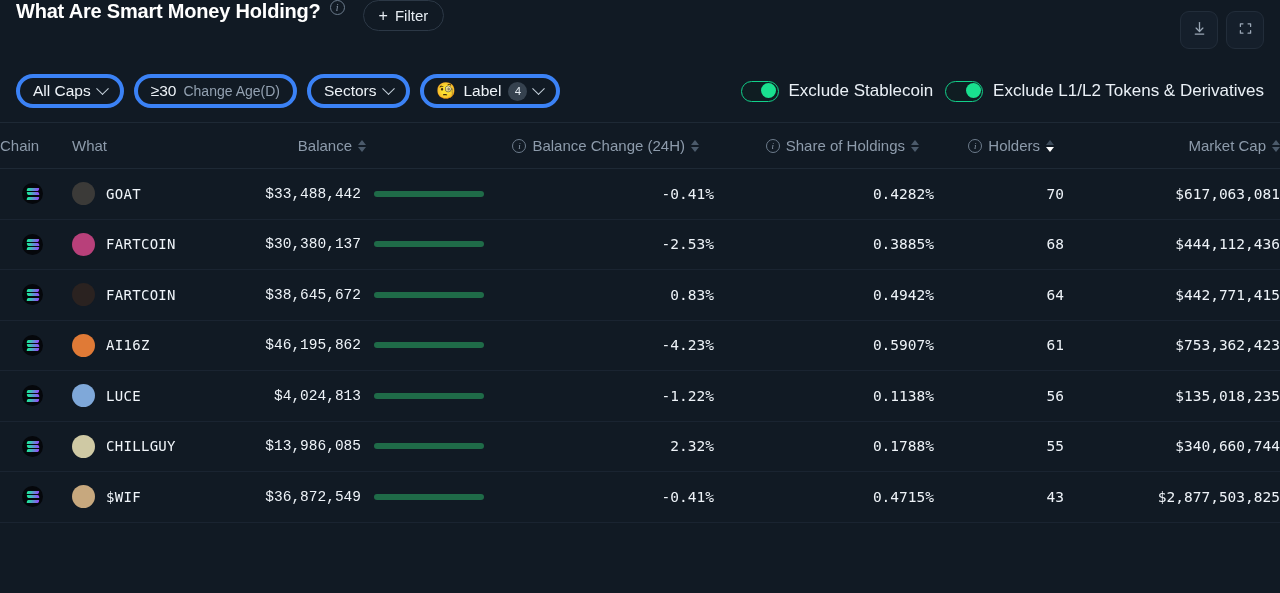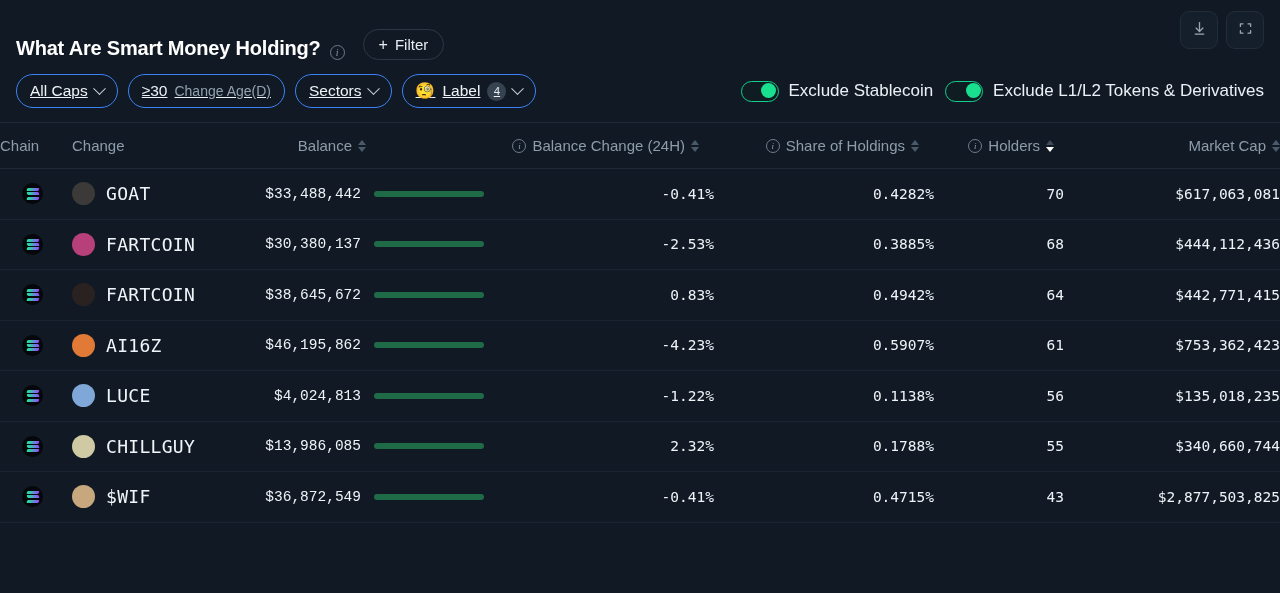--- a/index.html
+++ b/index.html
@@ -6,21 +6,21 @@
   html, body {
     width: 1280px; height: 593px;
     background: #111a24;
     font-family: "Liberation Sans", sans-serif;
     overflow: hidden;
   }
   .page { width: 1280px; height: 593px; position: relative; background: #111a24; }
 
   
   .header-row {
-    height: 60px; display: flex; align-items: flex-end;
+    height: 60px; display: flex; align-items: flex-start;
     padding: 0 16px; position: relative;
   }
   .title {
     font-size: 20px; font-weight: bold; color: #ffffff;
     letter-spacing: -0.2px; white-space: nowrap;
   }
   .info-circle {
     width: 15px; height: 15px; border-radius: 50%;
     border: 1.3px solid #6b7b8c; color: #8b99a8;
     font-size: 10px; font-style: italic; font-family: "Liberation Serif", serif;
@@ -47,24 +47,24 @@
     cursor: pointer;
   }
 
   
   .filter-bar {
     height: 62px; display: flex; align-items: center;
     padding: 0 16px; gap: 10px; position: relative;
   }
   .chip {
     height: 34px; padding: 0 13px;
-    border: 1px solid #3b82f6; border-radius: 18px;
+    border: 4px solid #3b82f6; border-radius: 18px;
     background: transparent; color: #eef3f8; font-size: 15.5px;
     display: inline-flex; align-items: center; gap: 7px;
-    cursor: pointer; white-space: nowrap; text-decoration: underline;
+    cursor: pointer; white-space: nowrap;
   }
   .chip .sub { color: #93a1b1; font-size: 14px; }
   .chev {
     display: inline-block; width: 9px; height: 9px;
     border-right: 1.7px solid #c3ced9; border-bottom: 1.7px solid #c3ced9;
     transform: rotate(45deg) translate(-2px,-2px);
   }
   .badge {
     background: #36424f; color: #e3eaf1; font-size: 11.5px;
     min-width: 19px; height: 19px; border-radius: 10px;
@@ -142,21 +142,21 @@
   }
   .sol-bar.b1 { transform: skewX(-20deg); }
   .sol-bar.b2 { transform: skewX(20deg); }
   .sol-bar.b3 { transform: skewX(-20deg); }
 
   .token-cell { display: flex; align-items: center; gap: 11px; }
   .avatar {
     width: 23px; height: 23px; border-radius: 50%; flex: none;
     background: #2a3340; overflow: hidden;
   }
-  .tk-name { font-family: "DejaVu Sans Mono", monospace; font-size: 18px; color: #f0f5fa; letter-spacing: 0.3px; }
+  .tk-name { font-family: "DejaVu Sans Mono", monospace; font-size: 14px; color: #f0f5fa; letter-spacing: 0.3px; }
 
   .bal-cell { display: flex; align-items: center; justify-content: flex-end; gap: 0; }
   .bal-num { text-align: right; white-space: nowrap; font-family: Liberation Mono, monospace; }
   .bar-track {
     width: 110px; height: 6px; border-radius: 3px;
     background: #1f6b48; margin-left: 13px; flex: none; position: relative; overflow: hidden;
   }
   .bar-fill { height: 100%; border-radius: 3px; background: #45dd94; }
 
   td.num { text-align: right; padding-right: 0; white-space: nowrap; }
@@ -241,21 +241,21 @@
   <table class="table">
     <thead>
       <tr>
         <th class="c-chain l">
           <div class="th-in">
               <span>Chain</span>
             </div>
         </th>
         <th class="c-token l">
           <div class="th-in">
-              <span>Change</span>
+              <span>What</span>
             </div>
         </th>
         <th class="c-balance r">
           <div class="th-in" style="padding-right:118px">
             <span>Balance</span>
             <span class="sorter">
                 <i class="ar up"></i>
                 <i class="ar dn"></i>
               </span>
           </div>

